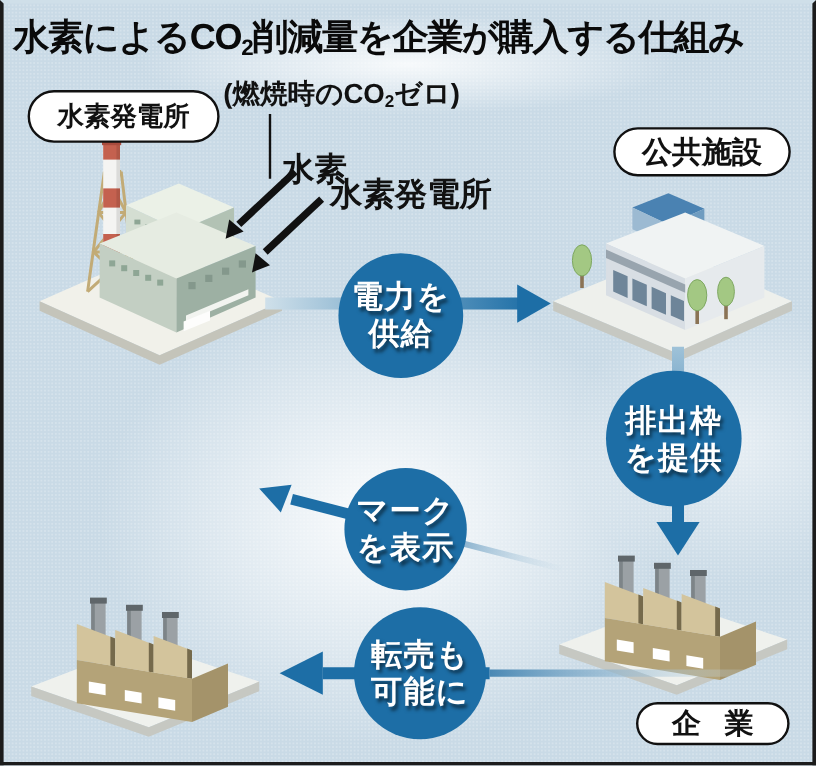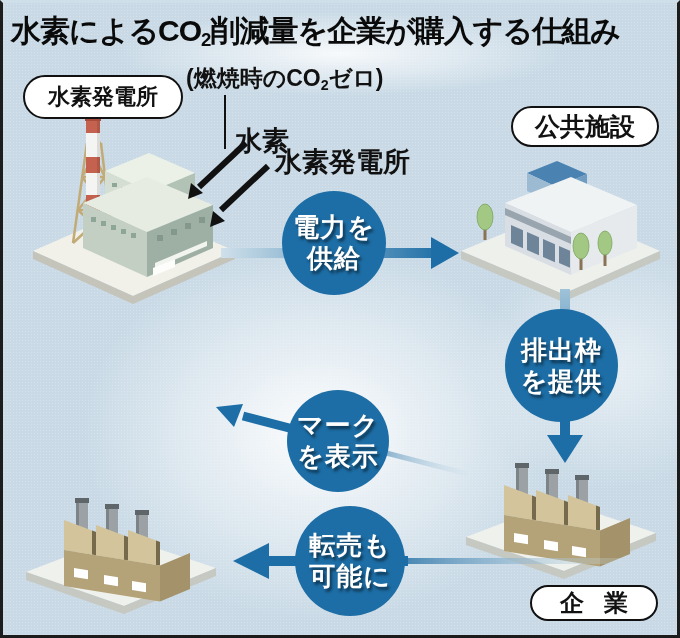--- a/index.html
+++ b/index.html
@@ -256,21 +256,21 @@
       <span>公共施設</span>
     </div>
   <div class="abs pill" style="left:527px;top:582px;width:124px;height:32px;font-size:24px;">
       <span style="letter-spacing:20px;text-indent:20px;">企業</span>
     </div>
 
   <div class="abs note" style="left:183px;top:60px;"><span>(燃焼時のCO</span><sub>2</sub><span>ゼロ)</span></div>
   <div class="abs ann" style="left:232px;top:120px;"><span>水素</span></div>
   <div class="abs ann" style="left:272px;top:141px;"><span>水素発電所</span></div>
 
-  <div class="abs fcircle" style="left:279px;top:188px;width:104px;height:104px;">
+  <div class="abs fcircle" style="left:279px;top:208px;width:104px;height:104px;">
     <span>電力を</span>
     <span>供給</span>
   </div>
   <div class="abs fcircle" style="left:502px;top:306px;width:113px;height:113px;">
     <span>排出枠</span>
     <span>を提供</span>
   </div>
   <div class="abs fcircle" style="left:284px;top:387px;width:102px;height:102px;">
     <span>マーク</span>
     <span>を表示</span>

